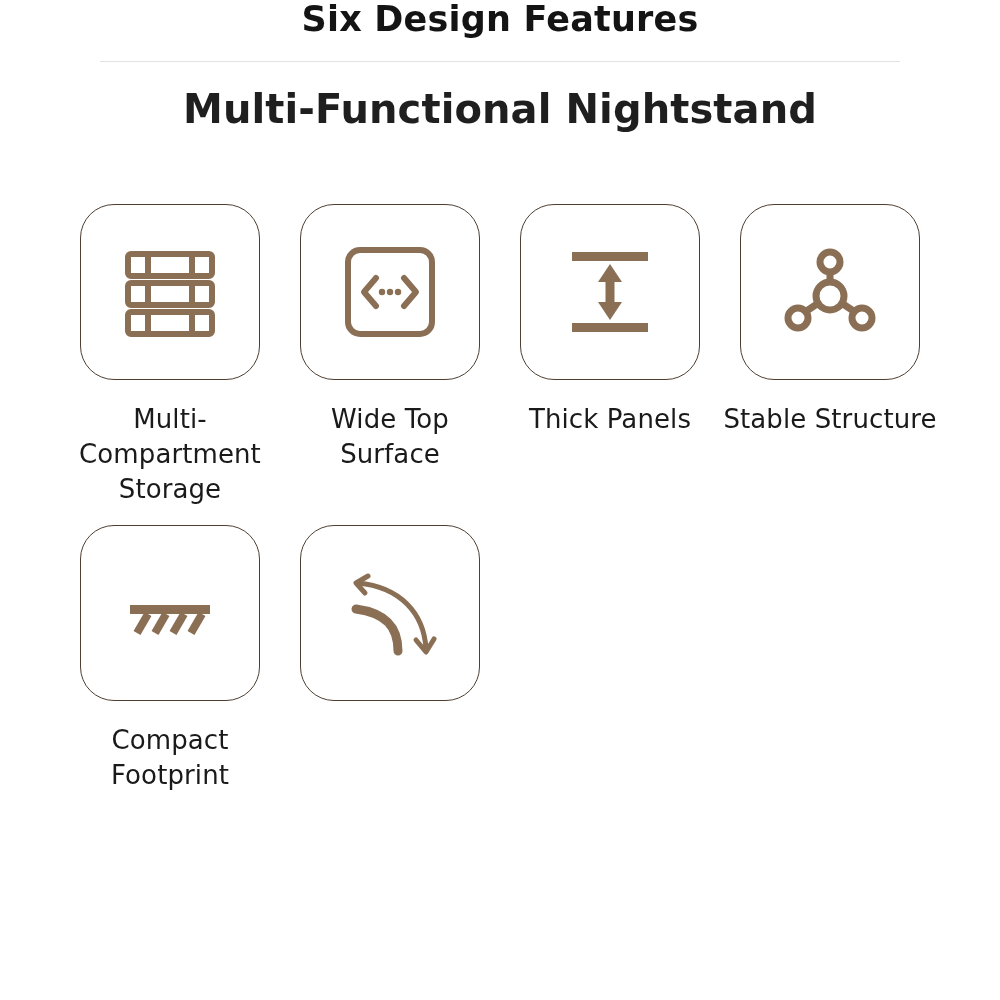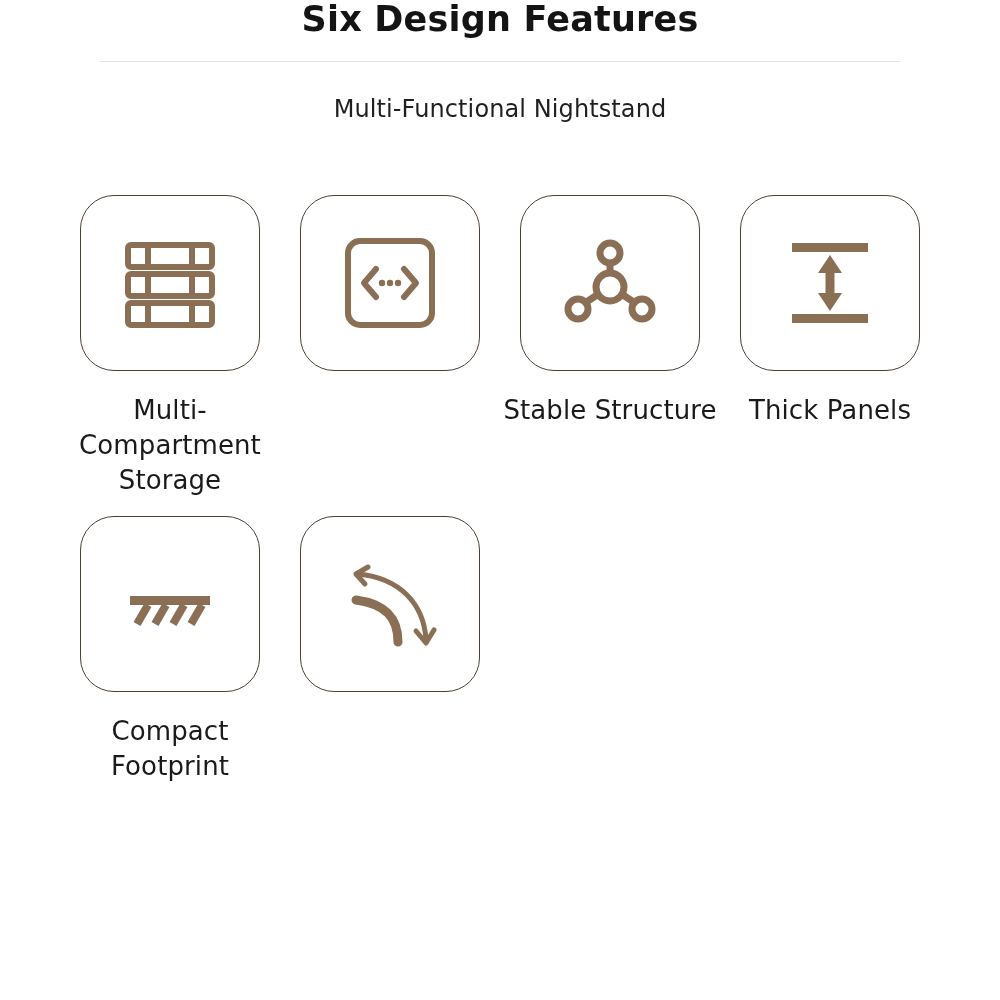--- a/index.html
+++ b/index.html
@@ -38,23 +38,23 @@
     line-height: 1.1;
     text-align: center;
   }
   .divider {
     margin-top: 22px;
     width: 800px;
     height: 1px;
     background: #e3e3e3;
   }
   .subtitle {
-    margin-top: 33px;
-    font-size: 24px;
-    font-weight: 400;
+    margin-top: 24px;
+    font-size: 40px;
+    font-weight: 700;
     color: #1f1f1f;
     letter-spacing: 0.1px;
     text-align: center;
   }
 
   
   .grid {
     margin-top: 72px;
     width: 880px;
     display: grid;
@@ -133,20 +133,36 @@
           <svg width="104" height="104" viewBox="0 0 104 104" fill="none">
             <rect x="10" y="10" width="84" height="84" rx="12" stroke="#8a6f55" stroke-width="6" fill="none"></rect>
             <polyline points="38,38 26,52 38,66" stroke="#8a6f55" stroke-width="6" stroke-linecap="round" stroke-linejoin="round" fill="none"></polyline>
             <polyline points="66,38 78,52 66,66" stroke="#8a6f55" stroke-width="6" stroke-linecap="round" stroke-linejoin="round" fill="none"></polyline>
             <circle cx="44" cy="52" r="3.2" fill="#8a6f55"></circle>
             <circle cx="52" cy="52" r="3.2" fill="#8a6f55"></circle>
             <circle cx="60" cy="52" r="3.2" fill="#8a6f55"></circle>
           </svg>
         </span>
       </div>
+      <div class="caption">Wide Top Surface</div>
+    </div>
+
+    <div class="feature row2">
+      <div class="tile">
+        <span>
+          <svg width="104" height="104" viewBox="0 0 104 104" fill="none">
+            <rect x="14" y="12" width="76" height="9" fill="#8a6f55"></rect>
+            <rect x="14" y="83" width="76" height="9" fill="#8a6f55"></rect>
+            <rect x="47.5" y="32" width="9" height="40" fill="#8a6f55"></rect>
+            <polygon points="52,24 40,42 64,42" fill="#8a6f55"></polygon>
+            <polygon points="52,80 40,62 64,62" fill="#8a6f55"></polygon>
+          </svg>
+        </span>
+      </div>
+      <div class="caption">Thick Panels</div>
     </div>
 
     <div class="feature">
       <div class="tile">
         <span>
           <svg width="104" height="104" viewBox="0 0 104 104" fill="none">
             <g stroke="#8a6f55" stroke-width="7" fill="none">
               <line x1="52" y1="22" x2="52" y2="50"></line>
               <line x1="42" y1="62" x2="24" y2="74"></line>
               <line x1="62" y1="62" x2="80" y2="74"></line>
@@ -158,35 +174,20 @@
           </svg>
         </span>
       </div>
       <div class="caption">Stable Structure</div>
     </div>
 
     <div class="feature row2">
       <div class="tile">
         <span>
           <svg width="104" height="104" viewBox="0 0 104 104" fill="none">
-            <rect x="14" y="12" width="76" height="9" fill="#8a6f55"></rect>
-            <rect x="14" y="83" width="76" height="9" fill="#8a6f55"></rect>
-            <rect x="47.5" y="32" width="9" height="40" fill="#8a6f55"></rect>
-            <polygon points="52,24 40,42 64,42" fill="#8a6f55"></polygon>
-            <polygon points="52,80 40,62 64,62" fill="#8a6f55"></polygon>
-          </svg>
-        </span>
-      </div>
-      <div class="caption">Thick Panels</div>
-    </div>
-
-    <div class="feature row2">
-      <div class="tile">
-        <span>
-          <svg width="104" height="104" viewBox="0 0 104 104" fill="none">
             <rect x="12" y="44" width="80" height="9" fill="#8a6f55"></rect>
             <g stroke="#8a6f55" stroke-width="8" stroke-linecap="butt">
               <line x1="30" y1="53" x2="19" y2="72"></line>
               <line x1="48" y1="53" x2="37" y2="72"></line>
               <line x1="66" y1="53" x2="55" y2="72"></line>
               <line x1="84" y1="53" x2="73" y2="72"></line>
             </g>
           </svg>
         </span>
       </div>

